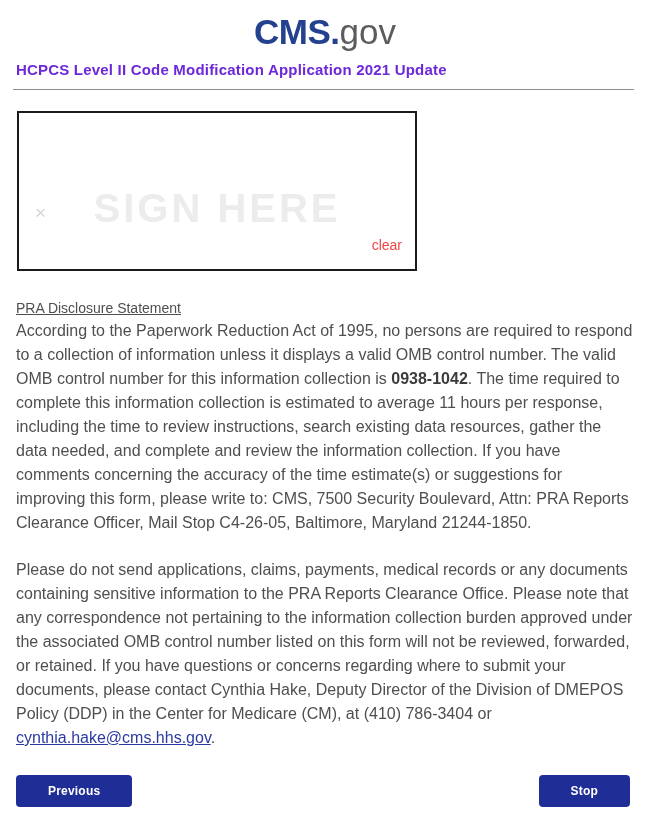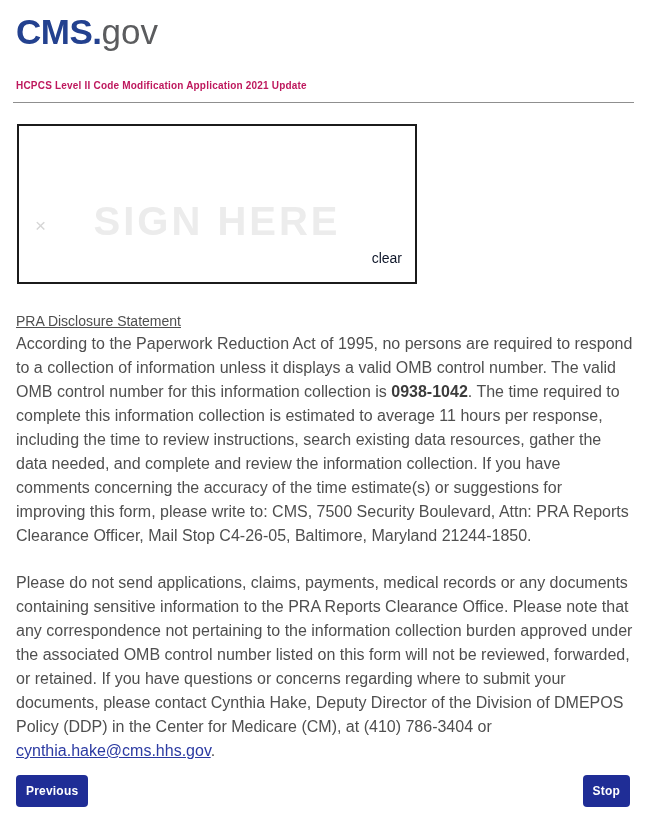--- a/index.html
+++ b/index.html
@@ -8,30 +8,30 @@
     width: 650px;
     height: 817px;
     font-family: "Liberation Sans", "DejaVu Sans", sans-serif;
     color: #4f4f4f;
     position: relative;
     overflow: hidden;
   }
   .page { padding: 10px 16px 0 16px; }
 
   
-  .logo { margin-top: 2px; font-size: 35px; line-height: 40px; letter-spacing: -0.5px; }
+  .logo { margin-top: 2px; font-size: 35px; line-height: 40px; letter-spacing: -0.5px; text-align: center; }
   .logo .cms { color: #23418f; font-weight: 800; }
   .logo .gov { color: #5b5c5e; font-weight: 400; letter-spacing: 0; }
 
   
   .page-title {
-    margin-top: 28px;
-    font-size: 10px;
+    margin-top: 9px;
+    font-size: 15px;
     font-weight: 700;
-    color: #be185d;
+    color: #6d28d9;
     letter-spacing: 0.2px;
   }
   .divider {
     border: none;
     border-top: 1px solid #8f8f8f;
     margin: 11px 0 0 -3px;
     width: 621px;
   }
 
   
@@ -73,21 +73,21 @@
     letter-spacing: 3px;
     color: #ececec;
     user-select: none;
     white-space: nowrap;
   }
   .sign-clear {
     position: absolute;
     right: 13px;
     bottom: 16px;
     font-size: 14px;
-    color: #0f172a;
+    color: #ef4444;
     text-decoration: none;
     cursor: pointer;
   }
 
   
   .section { margin-top: 27px; max-width: 622px; }
   .section + .section { margin-top: 23px; }
   .section-heading {
     font-size: 14px;
     font-weight: 400;
@@ -113,21 +113,21 @@
     justify-content: space-between;
   }
   .nav-button {
     background: #1f2d96;
     color: #ffffff;
     border: none;
     border-radius: 4px;
     font-family: "Liberation Sans", "DejaVu Sans", sans-serif;
     font-size: 12px;
     font-weight: 700;
-    padding: 9px 10px;
+    padding: 9px 32px;
     cursor: pointer;
     letter-spacing: 0.2px;
   }
 </style>
 </head>
 <body>
 
 <div class="page">
 
   <div class="logo">

